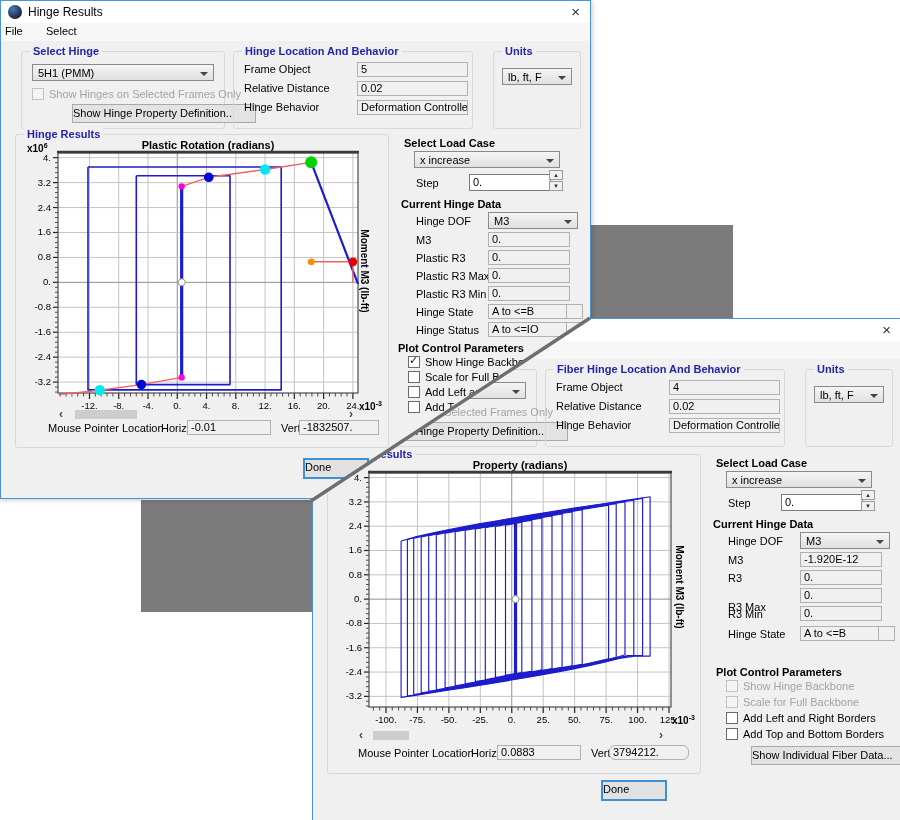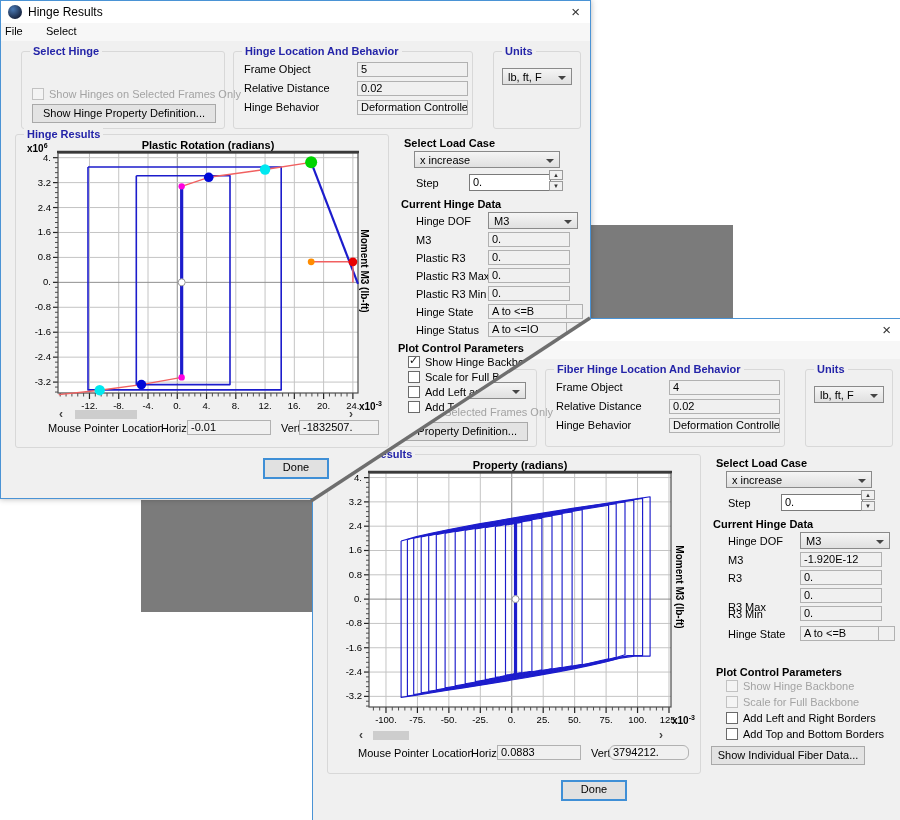--- a/index.html
+++ b/index.html
@@ -19,22 +19,22 @@
   .lbl{position:absolute;font-size:11px;color:#000;white-space:nowrap;}
   .lbl.bold{font-weight:bold;}
   .fld{position:absolute;height:13px;border:1px solid #b1b1b1;background:#f0f0f0;font-size:11px;
        line-height:13px;padding:0 3px;white-space:nowrap;overflow:hidden;}
   .fld.white{background:#fff;border-color:#7a7a7a;}
   .drop{position:absolute;height:17px;border:1px solid #8a8a8a;background:linear-gradient(#f5f5f5,#e0e0e0);
         font-size:11px;box-sizing:border-box;}
   .drop .val{position:absolute;left:5px;top:2px;white-space:nowrap;}
   .chev-tri{position:absolute;right:5px;top:7px;width:0;height:0;border-left:4px solid transparent;
             border-right:4px solid transparent;border-top:4px solid #444;}
-  .btn{position:absolute;border:1px solid #a9a9a9;background:#e3e3e3;font-size:11px;text-align:center;
-       line-height:16px;white-space:nowrap;overflow:hidden;}
+  .btn{position:absolute;border:1px solid #a9a9a9;background:#e3e3e3;font-size:11px;
+       line-height:16px;white-space:nowrap;overflow:hidden;margin-left:40px;}
   .btn.done{border:2px solid #3f8fd6;background:#e1e1e1;line-height:15px;}
   .cb{position:absolute;font-size:11px;white-space:nowrap;}
   .cb .box{display:inline-block;width:10px;height:10px;border:1px solid #6a6a6a;background:#fff;
            vertical-align:-2px;margin-right:5px;position:relative;}
   .cb.checked .box::after{content:"\2713";position:absolute;left:0px;top:-3px;font-size:11px;font-weight:bold;color:#111;}
   .cb.disabled{color:#a3a3a3;}
   .cb.disabled .box{border-color:#c2c2c2;background:#f4f4f4;}
   .plot-title{position:absolute;font-size:11px;font-weight:bold;text-align:center;white-space:nowrap;}
   .scale-lbl{position:absolute;font-size:10px;font-weight:bold;white-space:nowrap;}
   .scale-lbl sup{font-size:7px;}
@@ -64,20 +64,24 @@
       <span class="win-title">Hinge Results</span>
       <span class="close-x">×</span>
     </div>
     <div class="menubar">
       <span class="menu-item" style="left:4px;">File</span>
       <span class="menu-item" style="left:45px;">Select</span>
     </div>
 
     <div class="grp" style="left:20px;top:50px;width:202px;height:76px;">
       <span class="grp-title">Select Hinge</span>
+      <div class="drop" style="left:10px;top:12px;width:182px;">
+        <span class="val">5H1 (PMM)</span>
+        <span class="chev-tri"></span>
+      </div>
       <div class="cb disabled" style="left:10px;top:36px;">
         <span class="box"></span><span>Show Hinges on Selected Frames Only</span>
       </div>
       <div class="btn" style="left:10px;top:52px;width:182px;height:17px;">Show Hinge Property Definition...</div>
     </div>
 
     <div class="grp" style="left:232px;top:50px;width:238px;height:76px;">
       <span class="grp-title">Hinge Location And Behavior</span>
       <span class="lbl" style="left:10px;top:11px;">Frame Object</span>
       <div class="fld" style="left:123px;top:10px;width:103px;">5</div>

